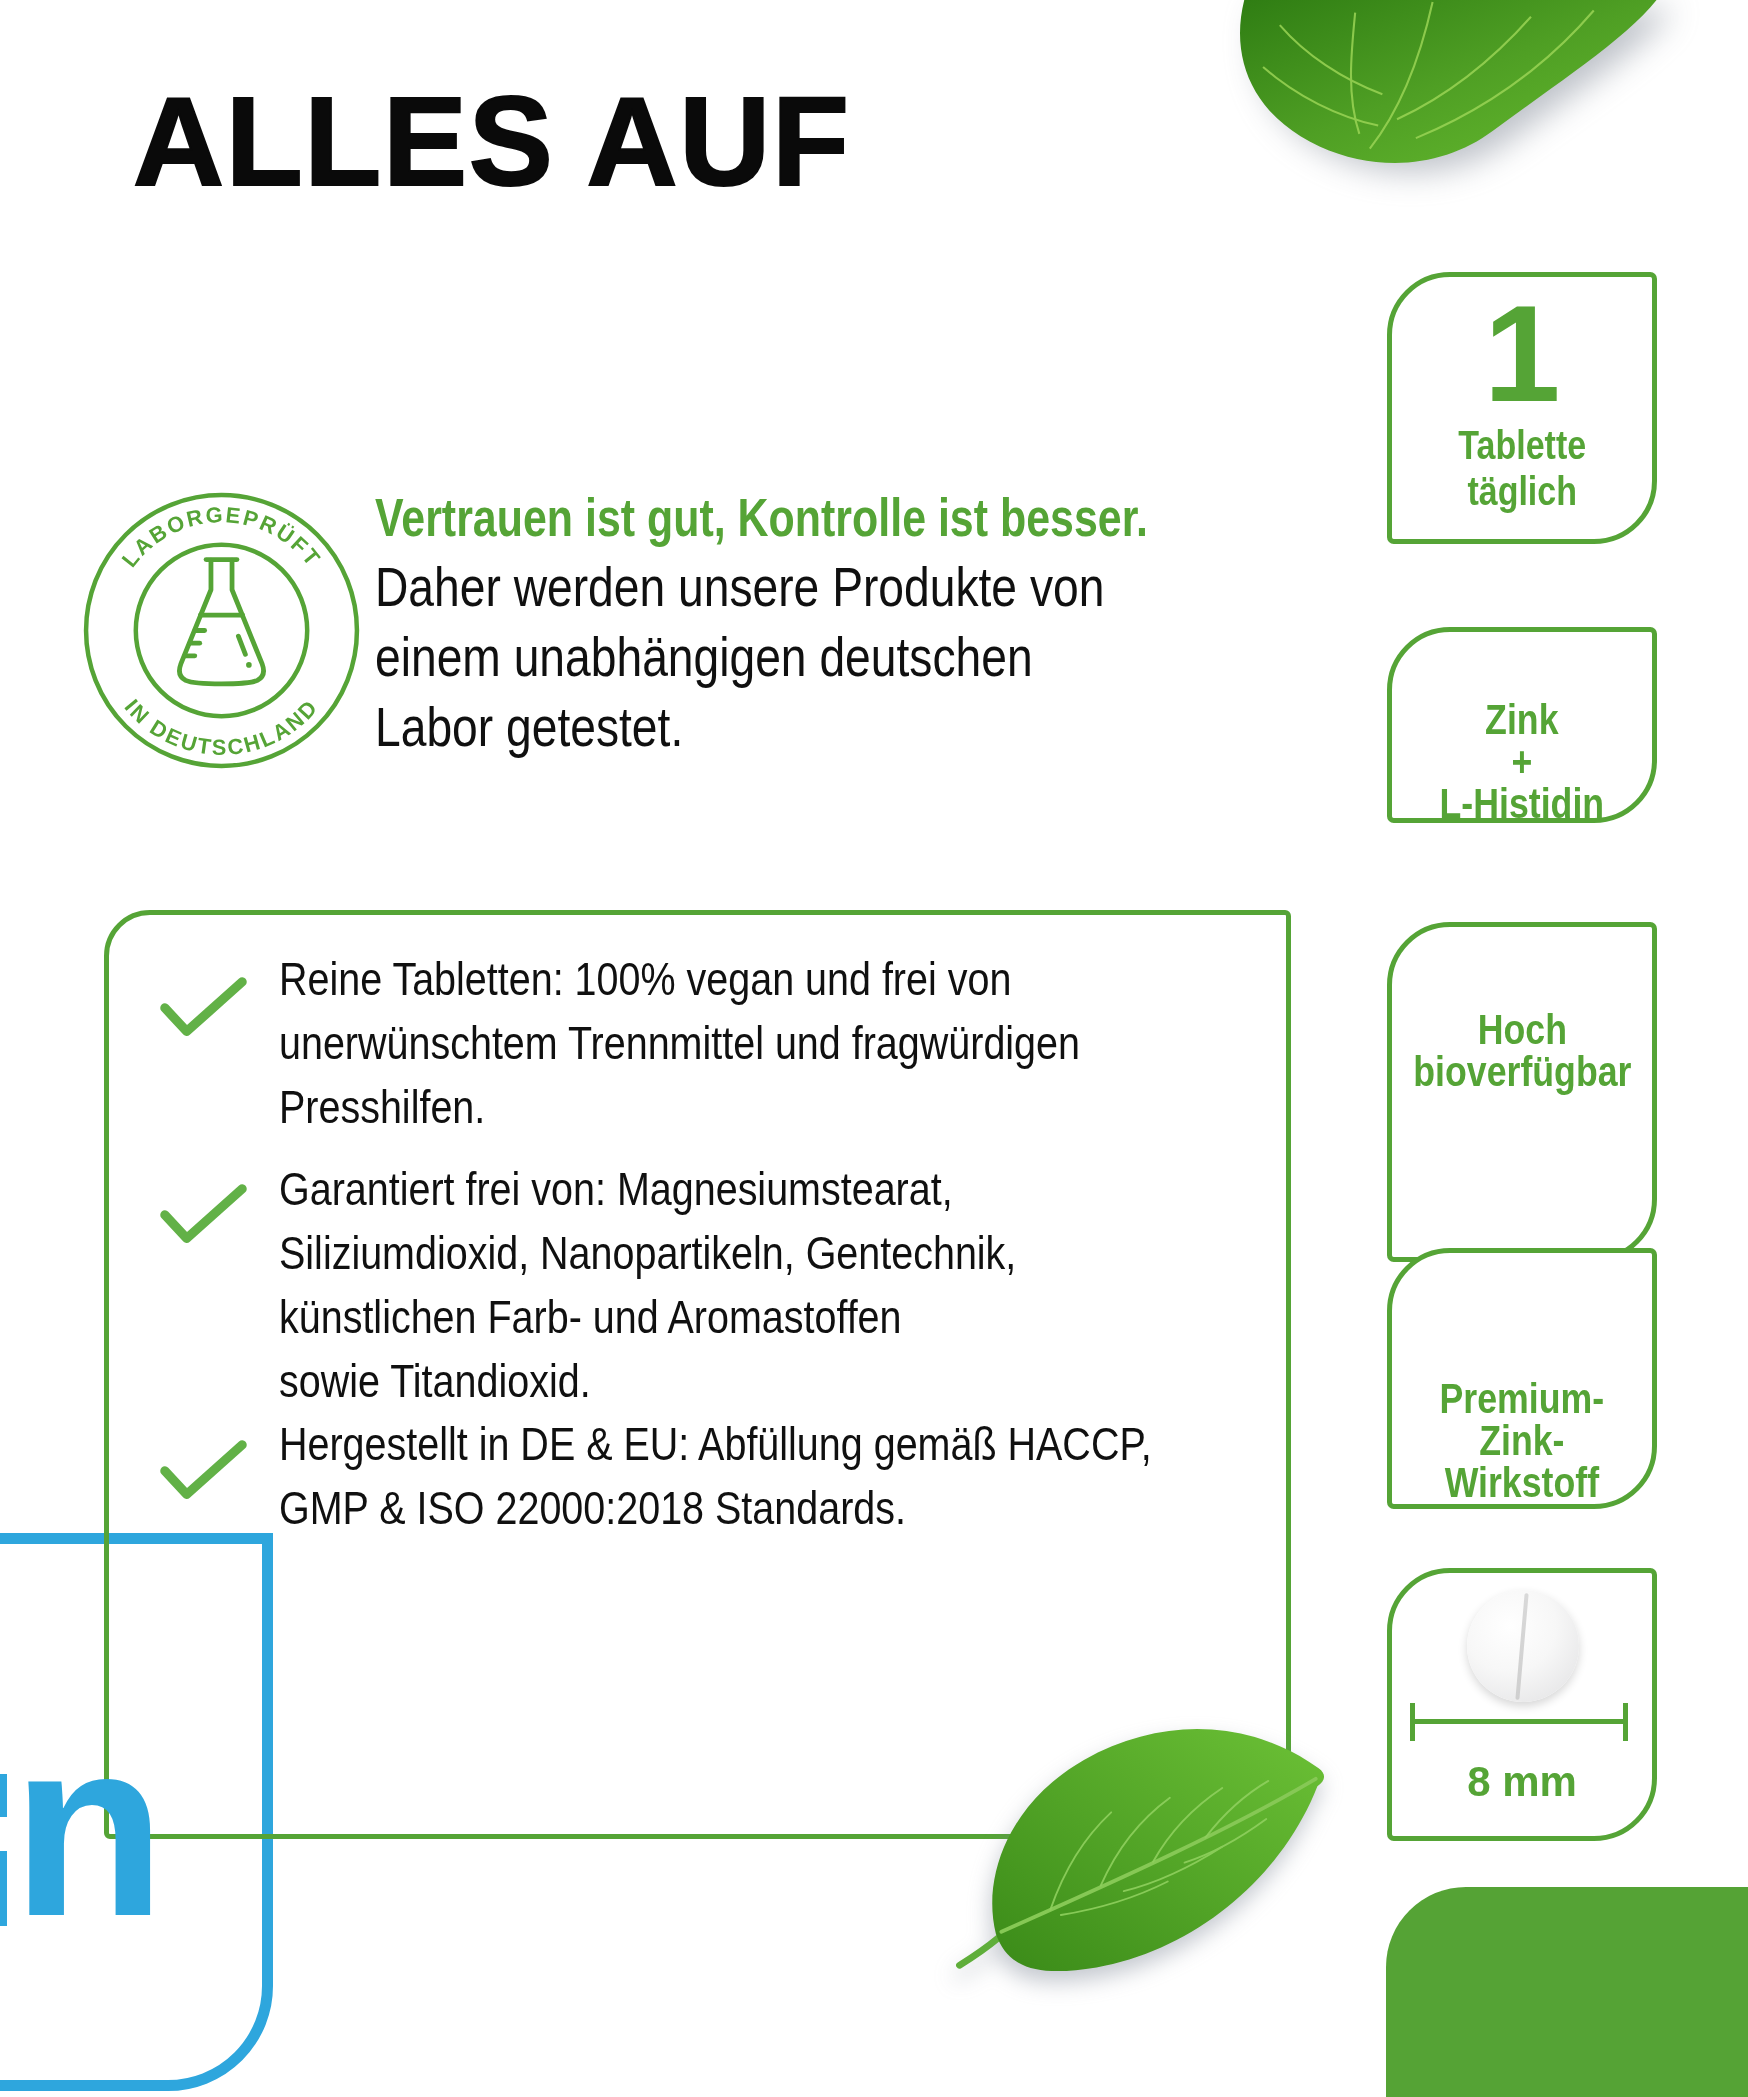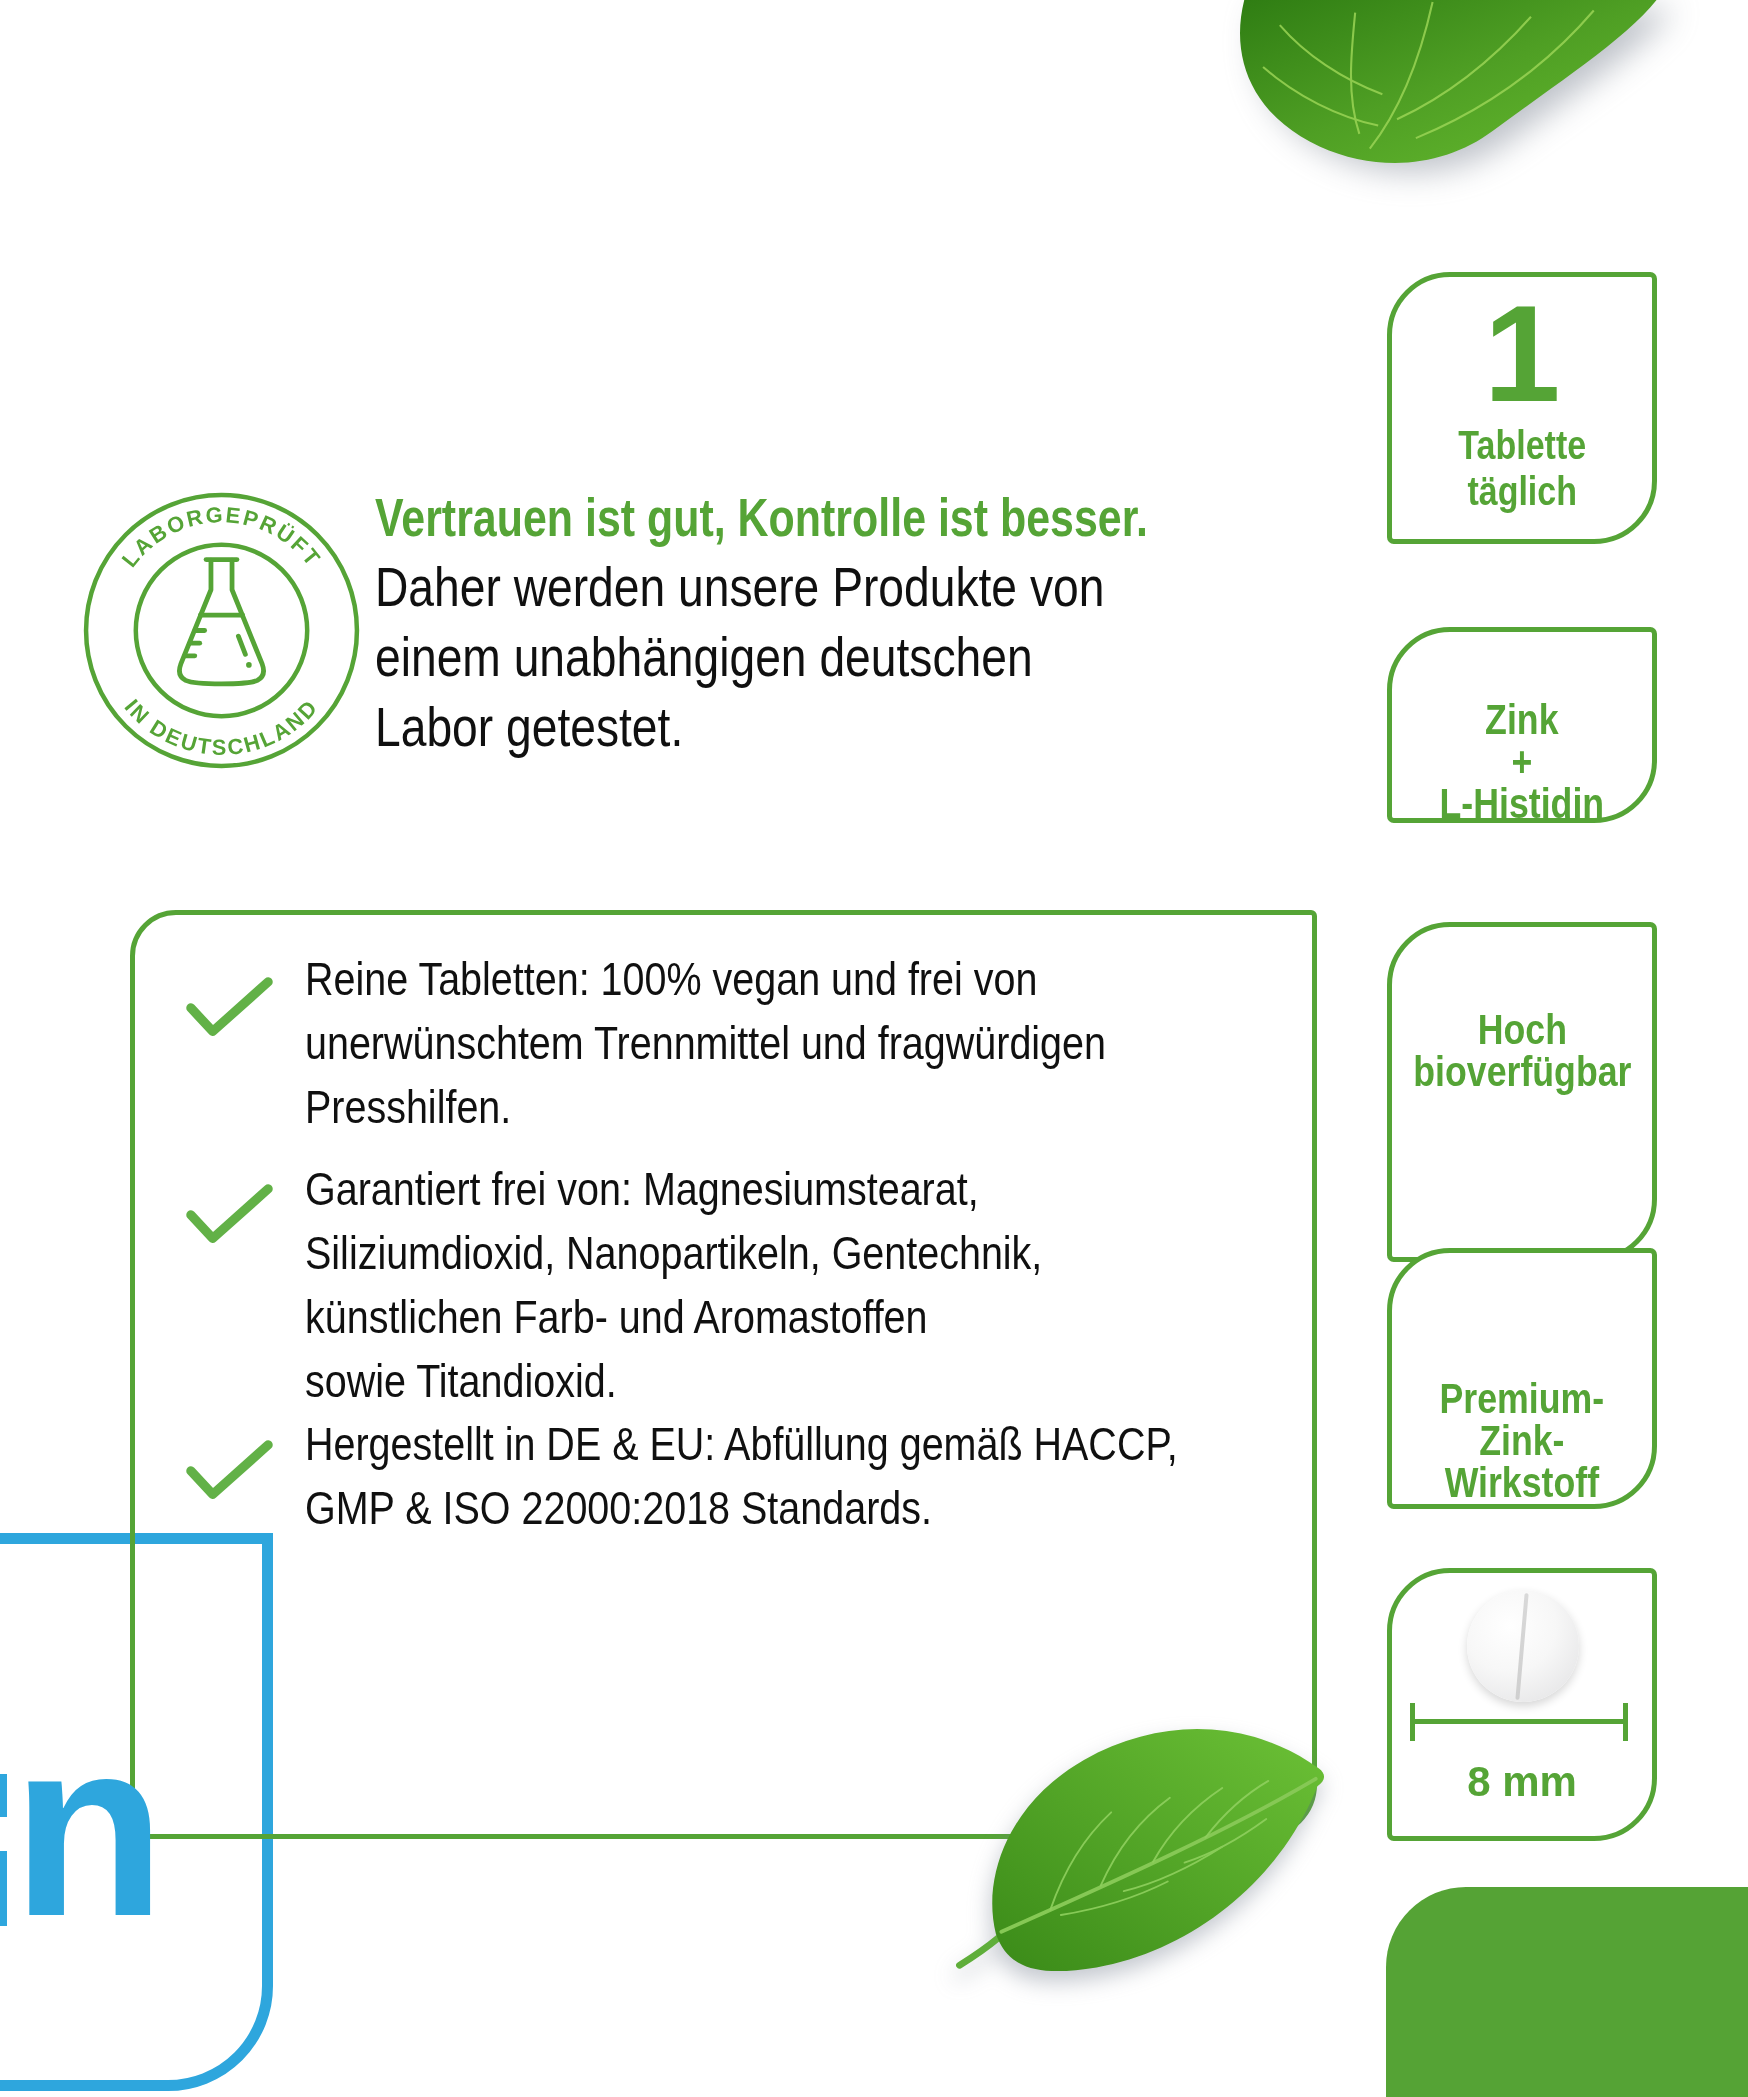--- a/index.html
+++ b/index.html
@@ -39,21 +39,21 @@
     position:absolute;left:375px;top:552px;
     font-size:55px;line-height:70px;color:var(--ink);
     transform:scaleX(0.84);transform-origin:0 0;
     white-space:nowrap;
   }
   
   .panel{
     position:absolute;left:104px;top:910px;width:1187px;height:929px;
     border:5.5px solid var(--green);
     border-radius:46px 5.9px 55px 5.9px;
-    z-index:6;background:transparent;margin-left:26px;
+    z-index:6;background:transparent;
   }
   .check-item{position:absolute;left:170px;
     font-size:47px;line-height:64px;color:var(--ink);
     transform:scaleX(0.84);transform-origin:0 0;white-space:nowrap;}
   .check-icon{position:absolute;left:50px;width:89px;height:63px;}
   
   .blue-box{
     position:absolute;left:-130px;top:1533px;width:403px;height:558px;
     border:11.3px solid var(--blue);
     border-radius:0 0 105px 0;
@@ -133,20 +133,21 @@
       <path d="M 545,5 C 515,140 470,260 395,355"></path>
       <path d="M 180,60 C 240,130 330,190 425,225"></path>
       <path d="M 140,160 C 220,230 320,280 415,300"></path>
       <path d="M 780,40 C 700,130 600,220 460,285"></path>
       <path d="M 930,25 C 840,130 710,245 505,330"></path>
       <path d="M 360,30 C 350,130 340,230 370,320"></path>
     </g>
   </svg>
 
   <div class="title">
+    <div>ALLES AUF</div>
   </div>
 
   <svg class="stamp" viewBox="0 0 200 200">
     <defs>
       <path id="arcTop" d="M 23,100 A 77 77 0 0 1 177,100"></path>
       <path id="arcBot" d="M 11.5,100 A 88.5 88.5 0 0 0 188.5,100"></path>
     </defs>
     <circle cx="100" cy="100" r="96.4" fill="none" stroke="#55a436" stroke-width="3.2"></circle>
     <circle cx="100" cy="100" r="61" fill="none" stroke="#55a436" stroke-width="3.2"></circle>
     <text font-family="Liberation Sans, DejaVu Sans, sans-serif" font-size="15.5" font-weight="bold" fill="#55a436" letter-spacing="1.6">

